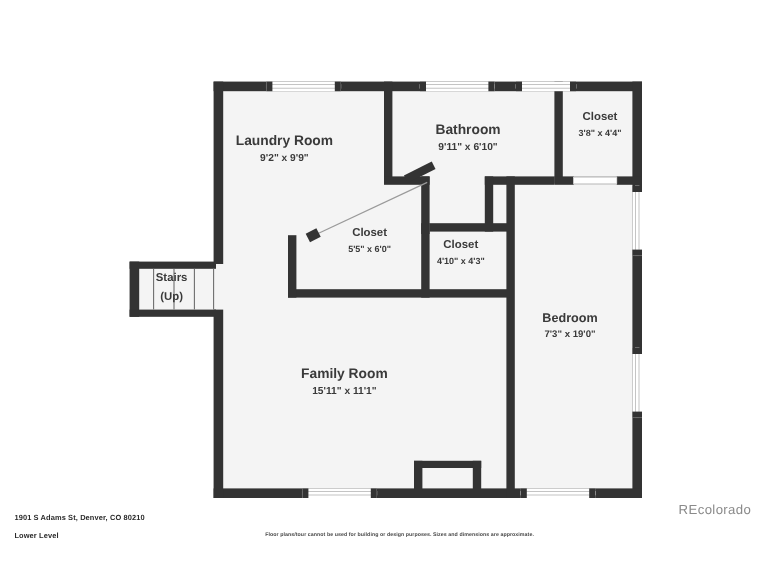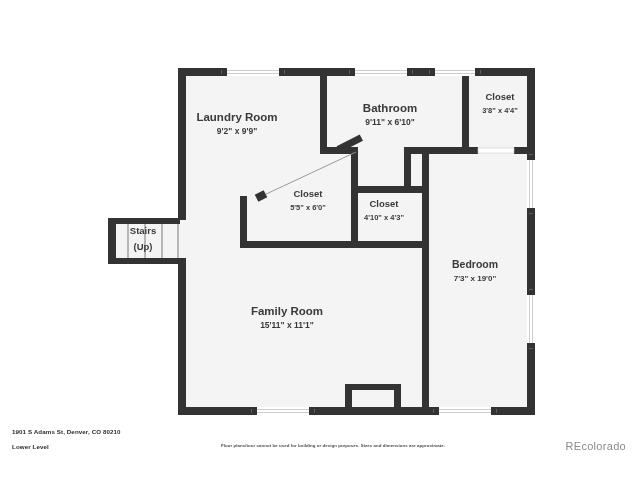--- a/index.html
+++ b/index.html
@@ -49,21 +49,21 @@
     top: 443px;
     font-size: 4.4px;
     font-weight: bold;
     color: #4a4a4a;
     letter-spacing: 0.05px;
     white-space: nowrap;
   }
   .footer-logo {
     position: absolute;
     right: 14px;
-    top: 440px;
+    top: 419px;
     font-size: 11px;
     color: #8a8a8a;
     letter-spacing: 0.2px;
     white-space: nowrap;
   }
   .footer-logo .logo-re {
     letter-spacing: 0.3px;
   }
 
   

